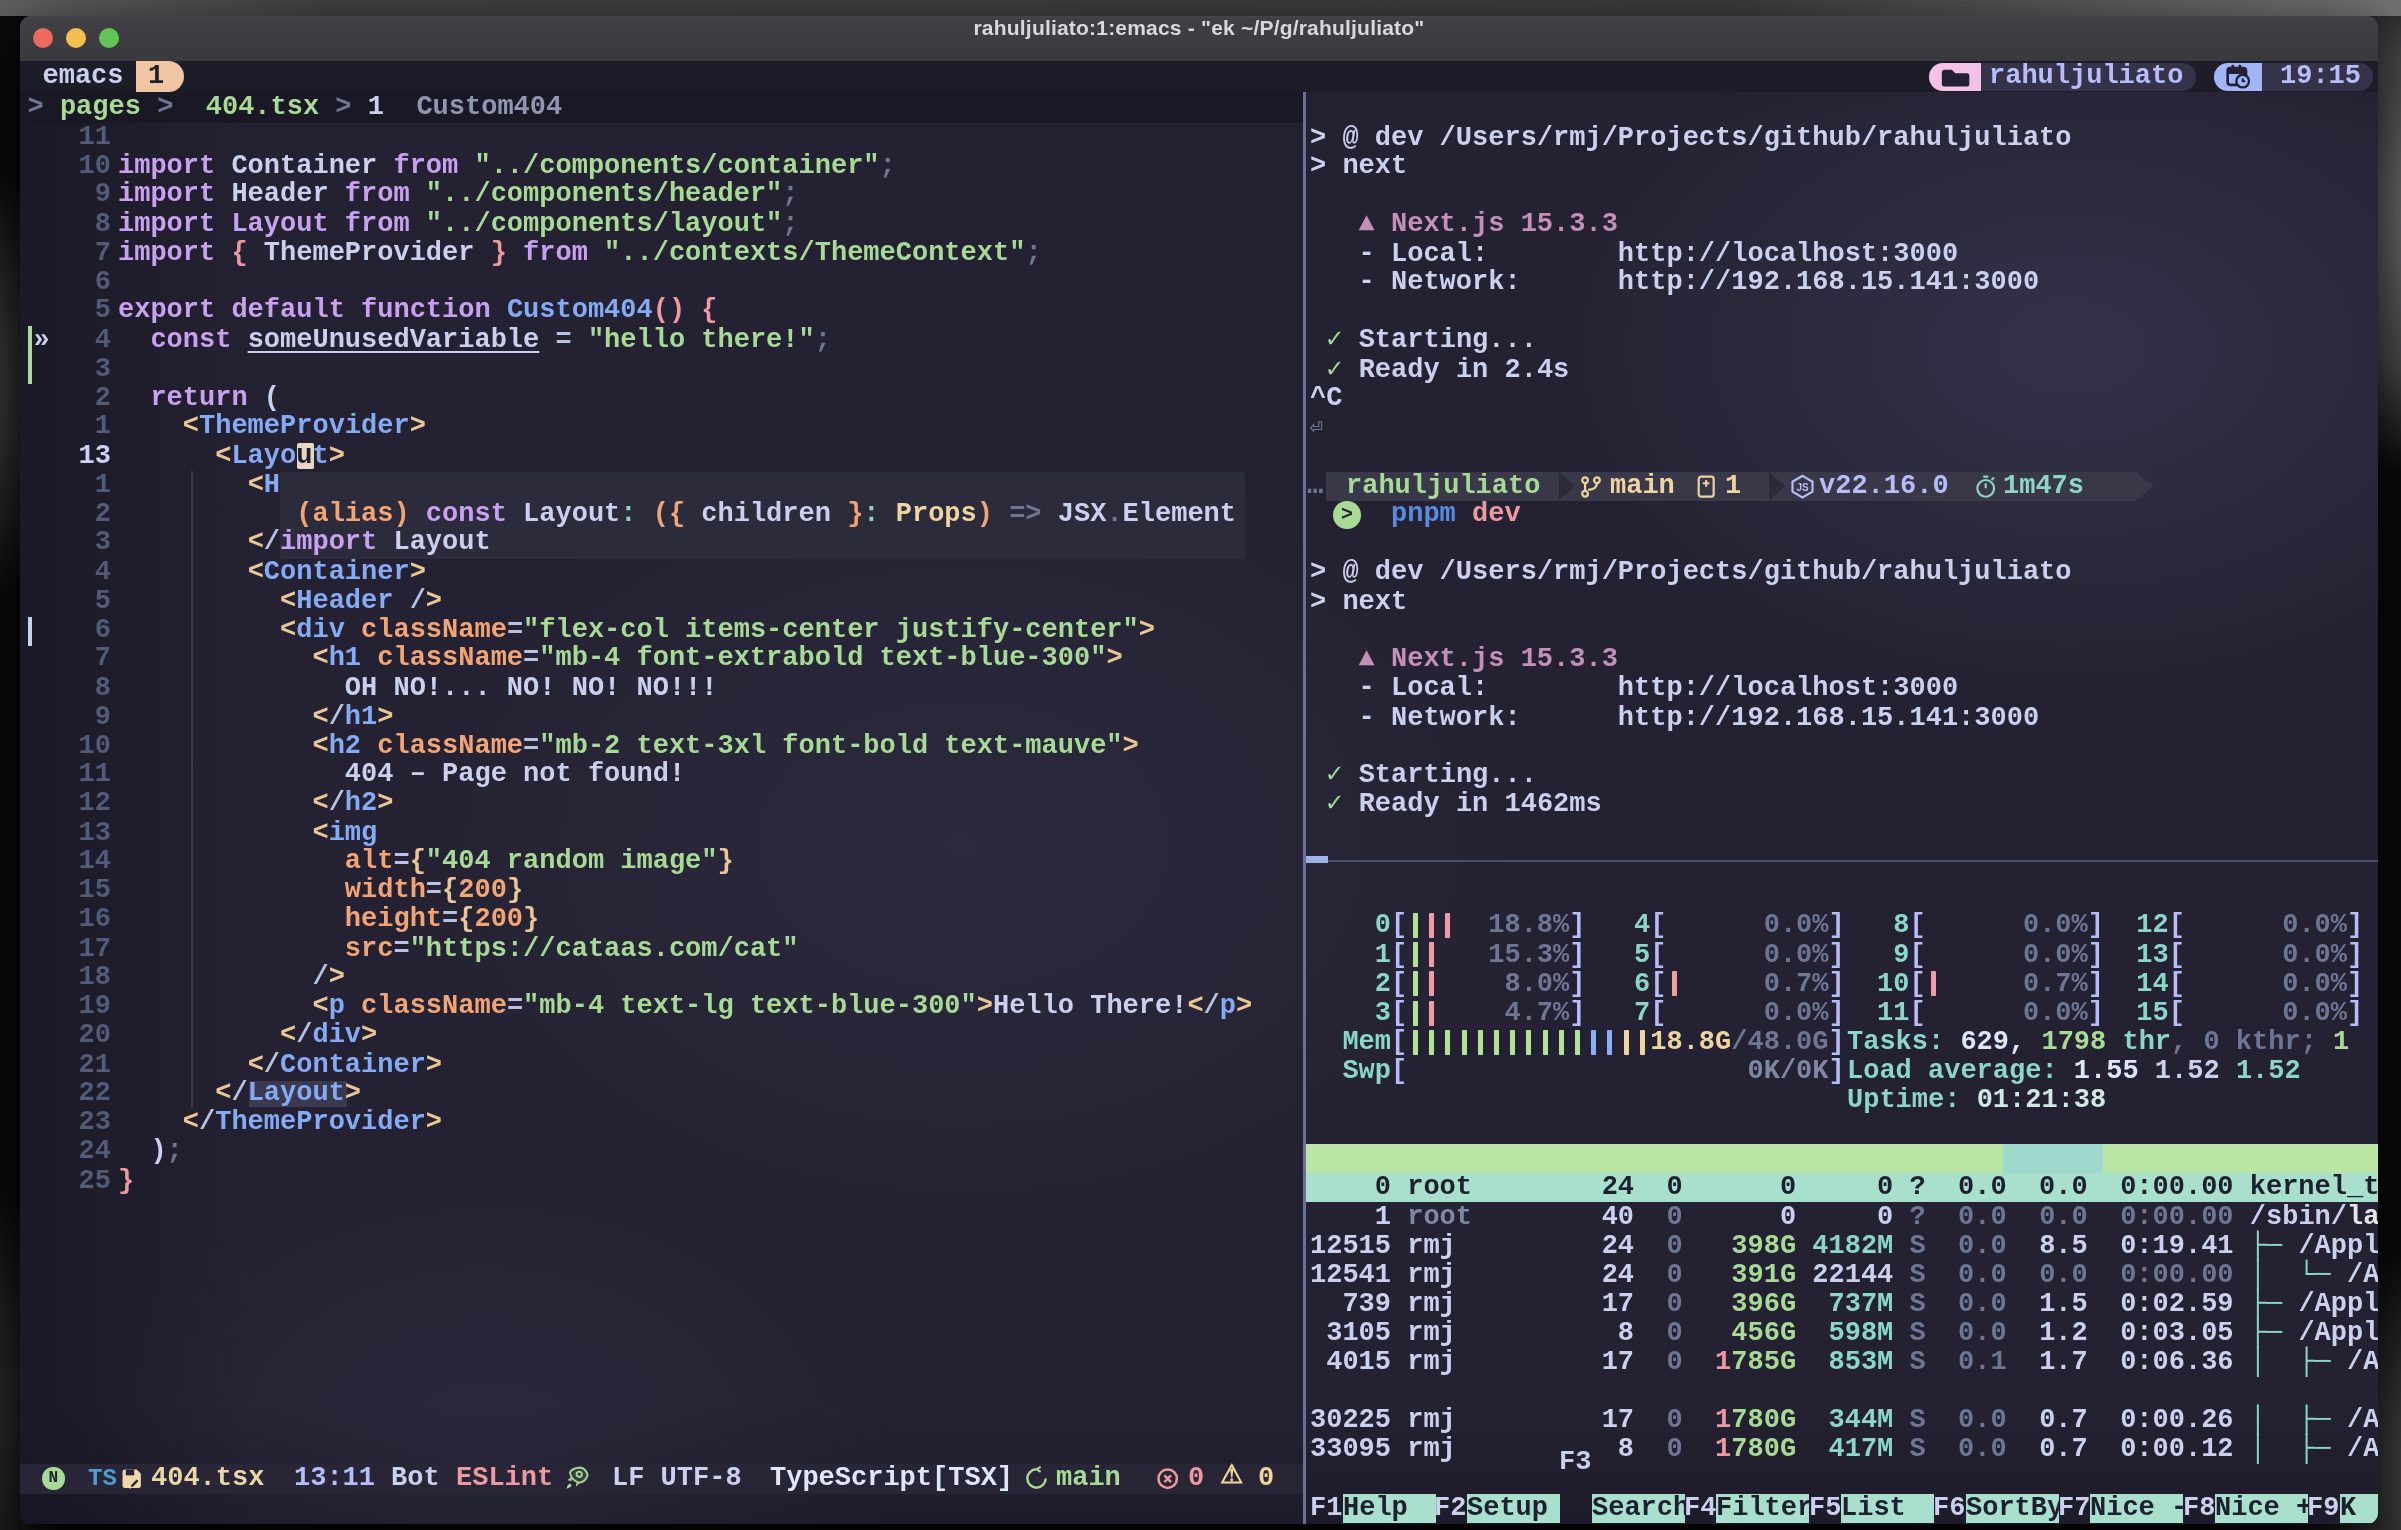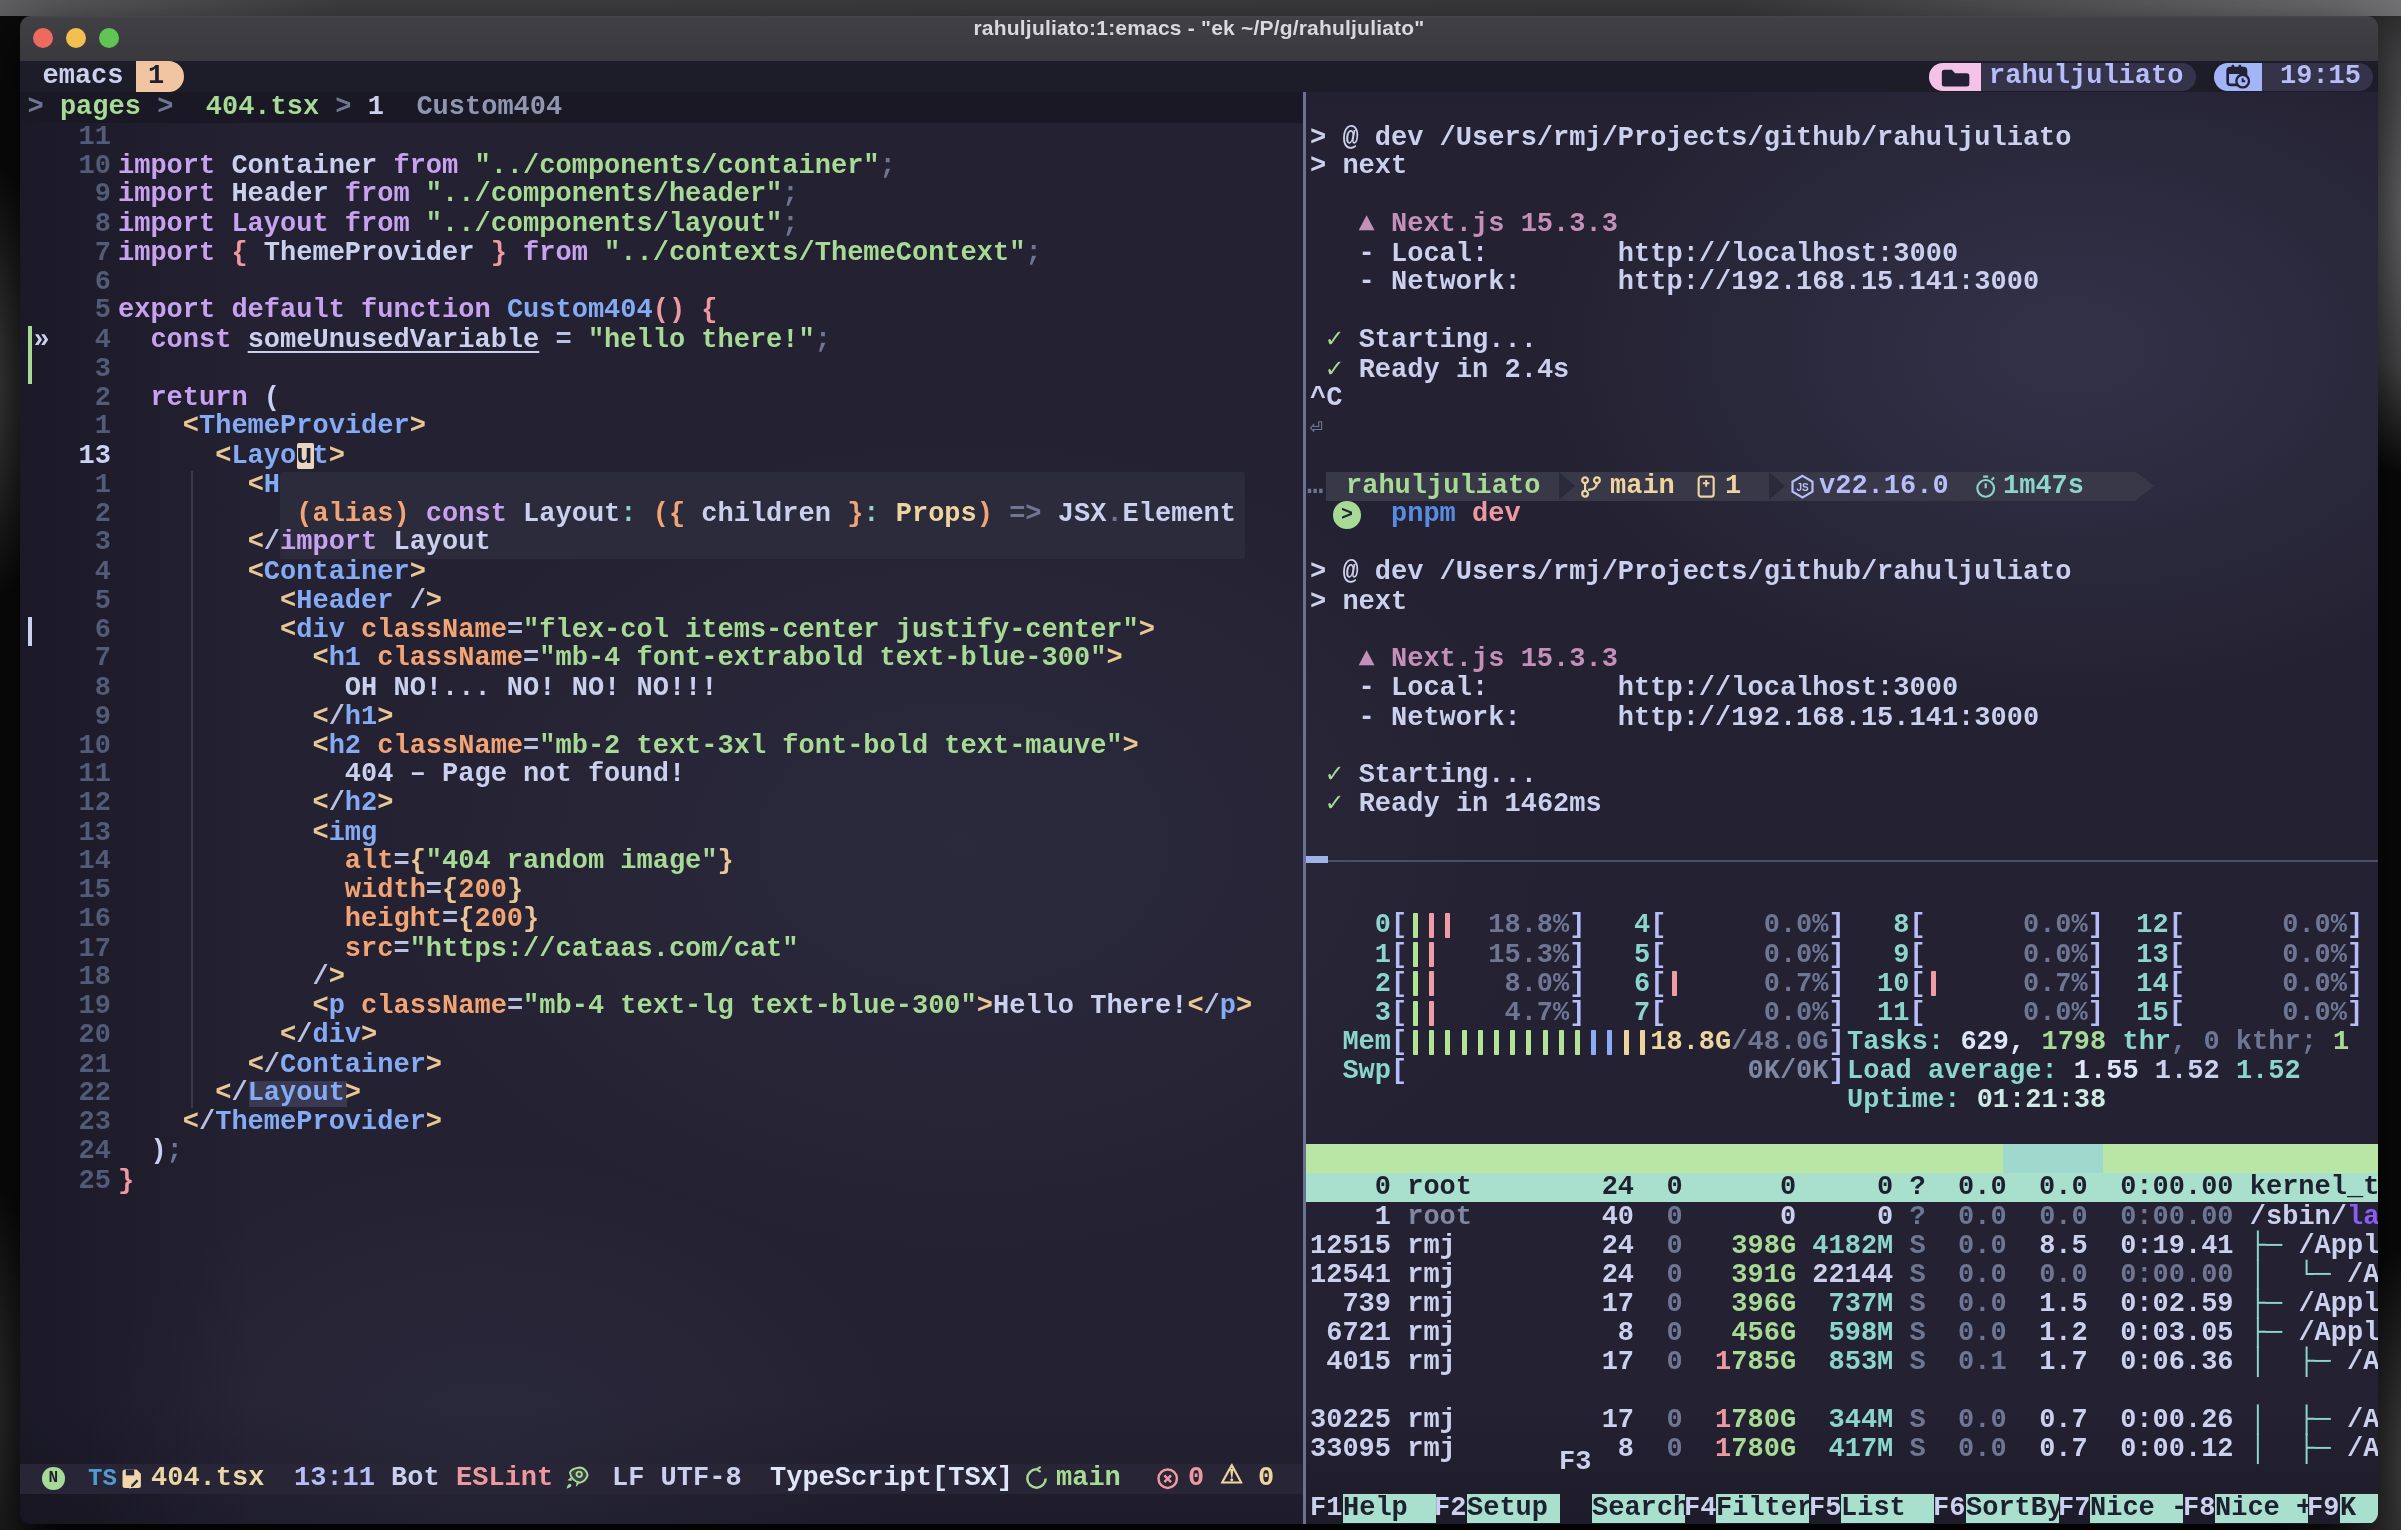--- a/index.html
+++ b/index.html
@@ -18,21 +18,21 @@
  linear-gradient(90deg,rgba(10,9,18,.35) 0%,rgba(10,9,18,0) 10%),
  linear-gradient(180deg,rgba(10,9,18,.10) 0%,rgba(10,9,18,0) 8%,rgba(10,9,18,0) 92%,rgba(10,9,18,.25) 100%);}
 #titlebar{position:absolute;left:0;top:0;width:100%;height:45px;background:linear-gradient(180deg,#454448 0%,#403f43 8%,#3a393d 100%);border-bottom:0.8px solid #262527;}
 #title{position:absolute;left:0;top:0;width:100%;height:45px;line-height:47px;text-align:center;
  font:bold 21px "Liberation Sans",sans-serif;color:#d9d9db;letter-spacing:0.2px;}
 .mac{position:absolute;top:11.7px;width:20px;height:20px;border-radius:50%;}
 .t{position:absolute;white-space:pre;font:700 27px "Liberation Mono",monospace;line-height:29px;color:#c6cde9;}
 .t i{font-style:normal;}
 i.pu{color:#c8a2f0}i.gn{color:#a6da95}i.rd{color:#ee99a0}i.gy{color:#6e7694}
 i.bl{color:#85abf5}i.pe{color:#f2a474}i.sd{color:#e9c693}i.lv{color:#b7bdf8}
-i.tl{color:#8bd5ca}i.wh{color:#cad0ee}i.yl{color:#eed49f}i.pk{color:#8b5cf6}
+i.tl{color:#8bd5ca}i.wh{color:#cad0ee}i.yl{color:#eed49f}i.pk{color:#e5e5e5}
 i.dg{color:#1e2030}i.cr{color:#ead7a6}i.eq{color:#b9c2e2}i.gb{color:#8f96b2}i.dim{color:#8087a2}i.wb{color:#e0e6fa}
 .num{position:absolute;width:48px;text-align:right;font:700 27px "Liberation Mono",monospace;line-height:29px;color:#525b78;white-space:pre;}
 .bar{position:absolute;width:5px;height:25px;border-radius:0.8px;}
 svg{position:absolute;overflow:visible}
 </style></head><body>
 <div id="wp"></div>
 <div id="topband"></div>
 <div id="win">
 <div id="winbg"></div>
 <div id="titlebar"></div>
@@ -267,21 +267,21 @@
 <div class="t" style="left:1827px;top:1041px"><i class="tl">Load average: </i><i class="wb">1.55 </i><i class="wh">1.52 </i><i class="tl">1.52</i></div>
 <div class="t" style="left:1827px;top:1070px"><i class="tl">Uptime: </i><i style="color:#cfe9e4;font-weight:700">01:21:38</i></div>
 <div style="position:absolute;left:1286px;top:1128px;width:1072px;height:29px;background:#b9e6a4;"></div>
 <div style="position:absolute;left:1983px;top:1128px;width:100px;height:29px;background:#9fd8cc;"></div>
 <div style="position:absolute;left:1286px;top:1157px;width:1072px;height:29px;background:#a9dfcd;"></div>
 <div class="t" style="left:1290px;top:1157px"><i class="dg">    0 root        24  0      0     0 ?  0.0  0.0  0:00.00 kernel_t</i></div>
 <div class="t" style="left:1290px;top:1187px"><i class="wh">    1</i> <i class="dim">root</i><i class="wh">        40</i><i class="gy">  0</i><i class="wh">      0</i><i class="wh">     0</i> <i class="gy">?</i><i class="gy">  0.0</i><i class="gy">  0.0</i><i class="gy">  0:00.00</i> <i class="wh">/sbin/</i><i class="pk">la</i></div>
 <div class="t" style="left:1290px;top:1216px"><i class="wh">12515</i> <i class="wh">rmj </i><i class="wh">        24</i><i class="gy">  0</i>   <i class="gn">398G</i><i class="tl"> 4182M</i> <i class="gy">S</i><i class="gy">  0.0</i><i class="wh">  8.5</i><i class="wh">  0:19.41</i> <i class="tl">├─ </i><i class="wh">/Appl</i></div>
 <div class="t" style="left:1290px;top:1245px"><i class="wh">12541</i> <i class="wh">rmj </i><i class="wh">        24</i><i class="gy">  0</i>   <i class="gn">391G</i><i class="wh"> 22144</i> <i class="gy">S</i><i class="gy">  0.0</i><i class="gy">  0.0</i><i class="gy">  0:00.00</i> <i class="tl">│  └─ </i><i class="wh">/A</i></div>
 <div class="t" style="left:1290px;top:1274px"><i class="wh">  739</i> <i class="wh">rmj </i><i class="wh">        17</i><i class="gy">  0</i>   <i class="gn">396G</i><i class="tl">  737M</i> <i class="gy">S</i><i class="gy">  0.0</i><i class="wh">  1.5</i><i class="wh">  0:02.59</i> <i class="tl">├─ </i><i class="wh">/Appl</i></div>
-<div class="t" style="left:1290px;top:1303px"><i class="wh"> 6721</i> <i class="wh">rmj </i><i class="wh">         8</i><i class="gy">  0</i>   <i class="gn">456G</i><i class="tl">  598M</i> <i class="gy">S</i><i class="gy">  0.0</i><i class="wh">  1.2</i><i class="wh">  0:03.05</i> <i class="tl">├─ </i><i class="wh">/Appl</i></div>
+<div class="t" style="left:1290px;top:1303px"><i class="wh"> 3105</i> <i class="wh">rmj </i><i class="wh">         8</i><i class="gy">  0</i>   <i class="gn">456G</i><i class="tl">  598M</i> <i class="gy">S</i><i class="gy">  0.0</i><i class="wh">  1.2</i><i class="wh">  0:03.05</i> <i class="tl">├─ </i><i class="wh">/Appl</i></div>
 <div class="t" style="left:1290px;top:1332px"><i class="wh"> 4015</i> <i class="wh">rmj </i><i class="wh">        17</i><i class="gy">  0</i><i class="wh">  </i><i class="rd">1</i><i class="gn">785G</i><i class="tl">  853M</i> <i class="gy">S</i><i class="gy">  0.1</i><i class="wh">  1.7</i><i class="wh">  0:06.36</i> <i class="tl">│  ├─ </i><i class="wh">/A</i></div>
 <div class="t" style="left:1290px;top:1390px"><i class="wh">30225</i> <i class="wh">rmj </i><i class="wh">        17</i><i class="gy">  0</i><i class="wh">  </i><i class="rd">1</i><i class="gn">780G</i><i class="tl">  344M</i> <i class="gy">S</i><i class="gy">  0.0</i><i class="wh">  0.7</i><i class="wh">  0:00.26</i> <i class="tl">│  ├─ </i><i class="wh">/A</i></div>
 <div class="t" style="left:1290px;top:1419px"><i class="wh">33095</i> <i class="wh">rmj </i><i class="wh">         8</i><i class="gy">  0</i><i class="wh">  </i><i class="rd">1</i><i class="gn">780G</i><i class="tl">  417M</i> <i class="gy">S</i><i class="gy">  0.0</i><i class="wh">  0.7</i><i class="wh">  0:00.12</i> <i class="tl">│  ├─ </i><i class="wh">/A</i></div>
 <div class="t" style="left:1290px;top:1478px"><i class="wh">F1</i></div>
 <div style="position:absolute;left:1323px;top:1478px;width:93px;height:29px;background:#a9dfcd;"></div>
 <div class="t" style="left:1323px;top:1478px"><i class="dg">Help  </i></div>
 <div class="t" style="left:1414px;top:1478px"><i class="wh">F2</i></div>
 <div style="position:absolute;left:1447px;top:1478px;width:93px;height:29px;background:#a9dfcd;"></div>
 <div class="t" style="left:1447px;top:1478px"><i class="dg">Setup </i></div>
 <div class="t" style="left:1539px;top:1432px"><i class="wh">F3</i></div>

